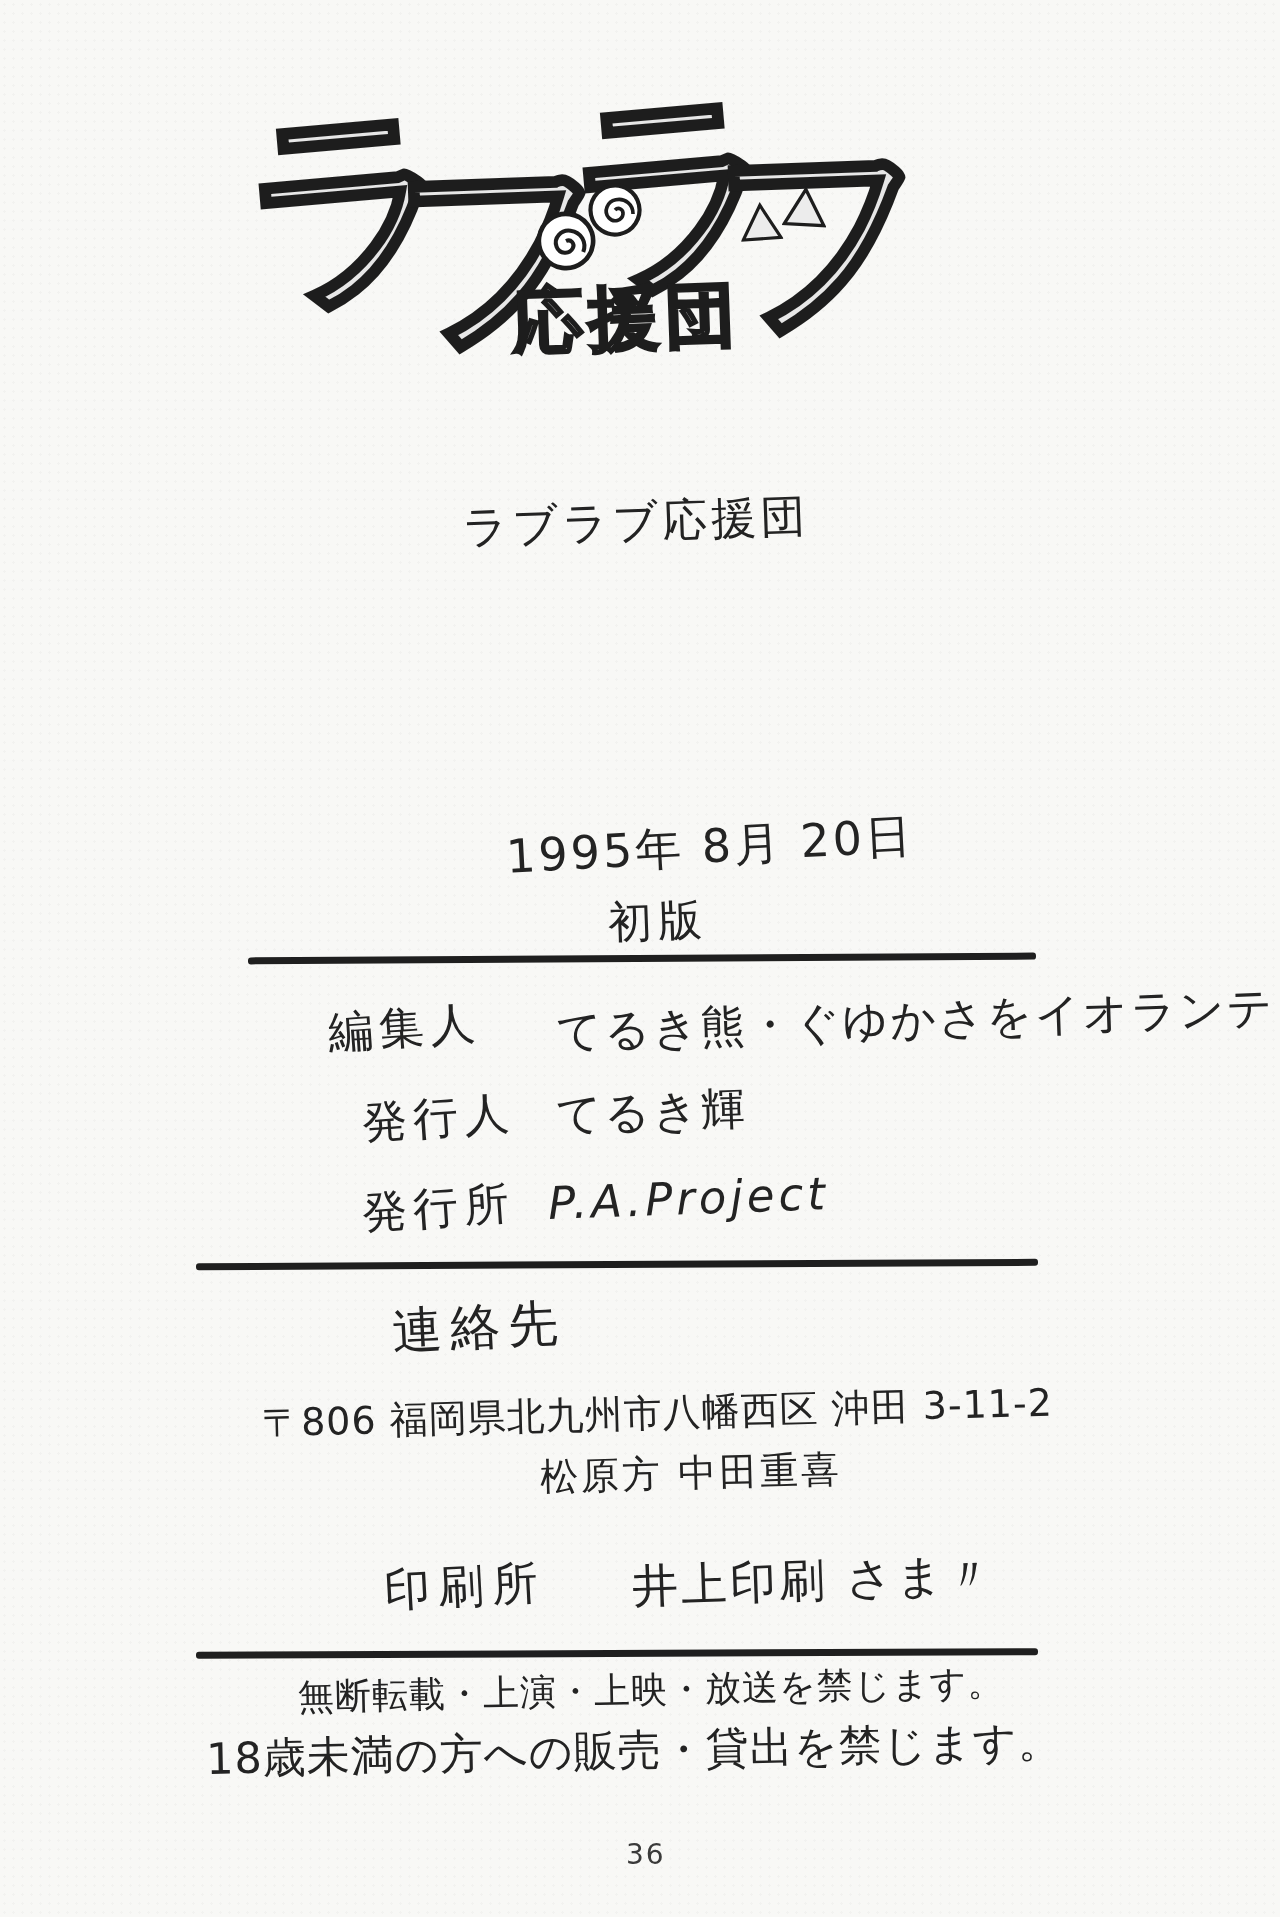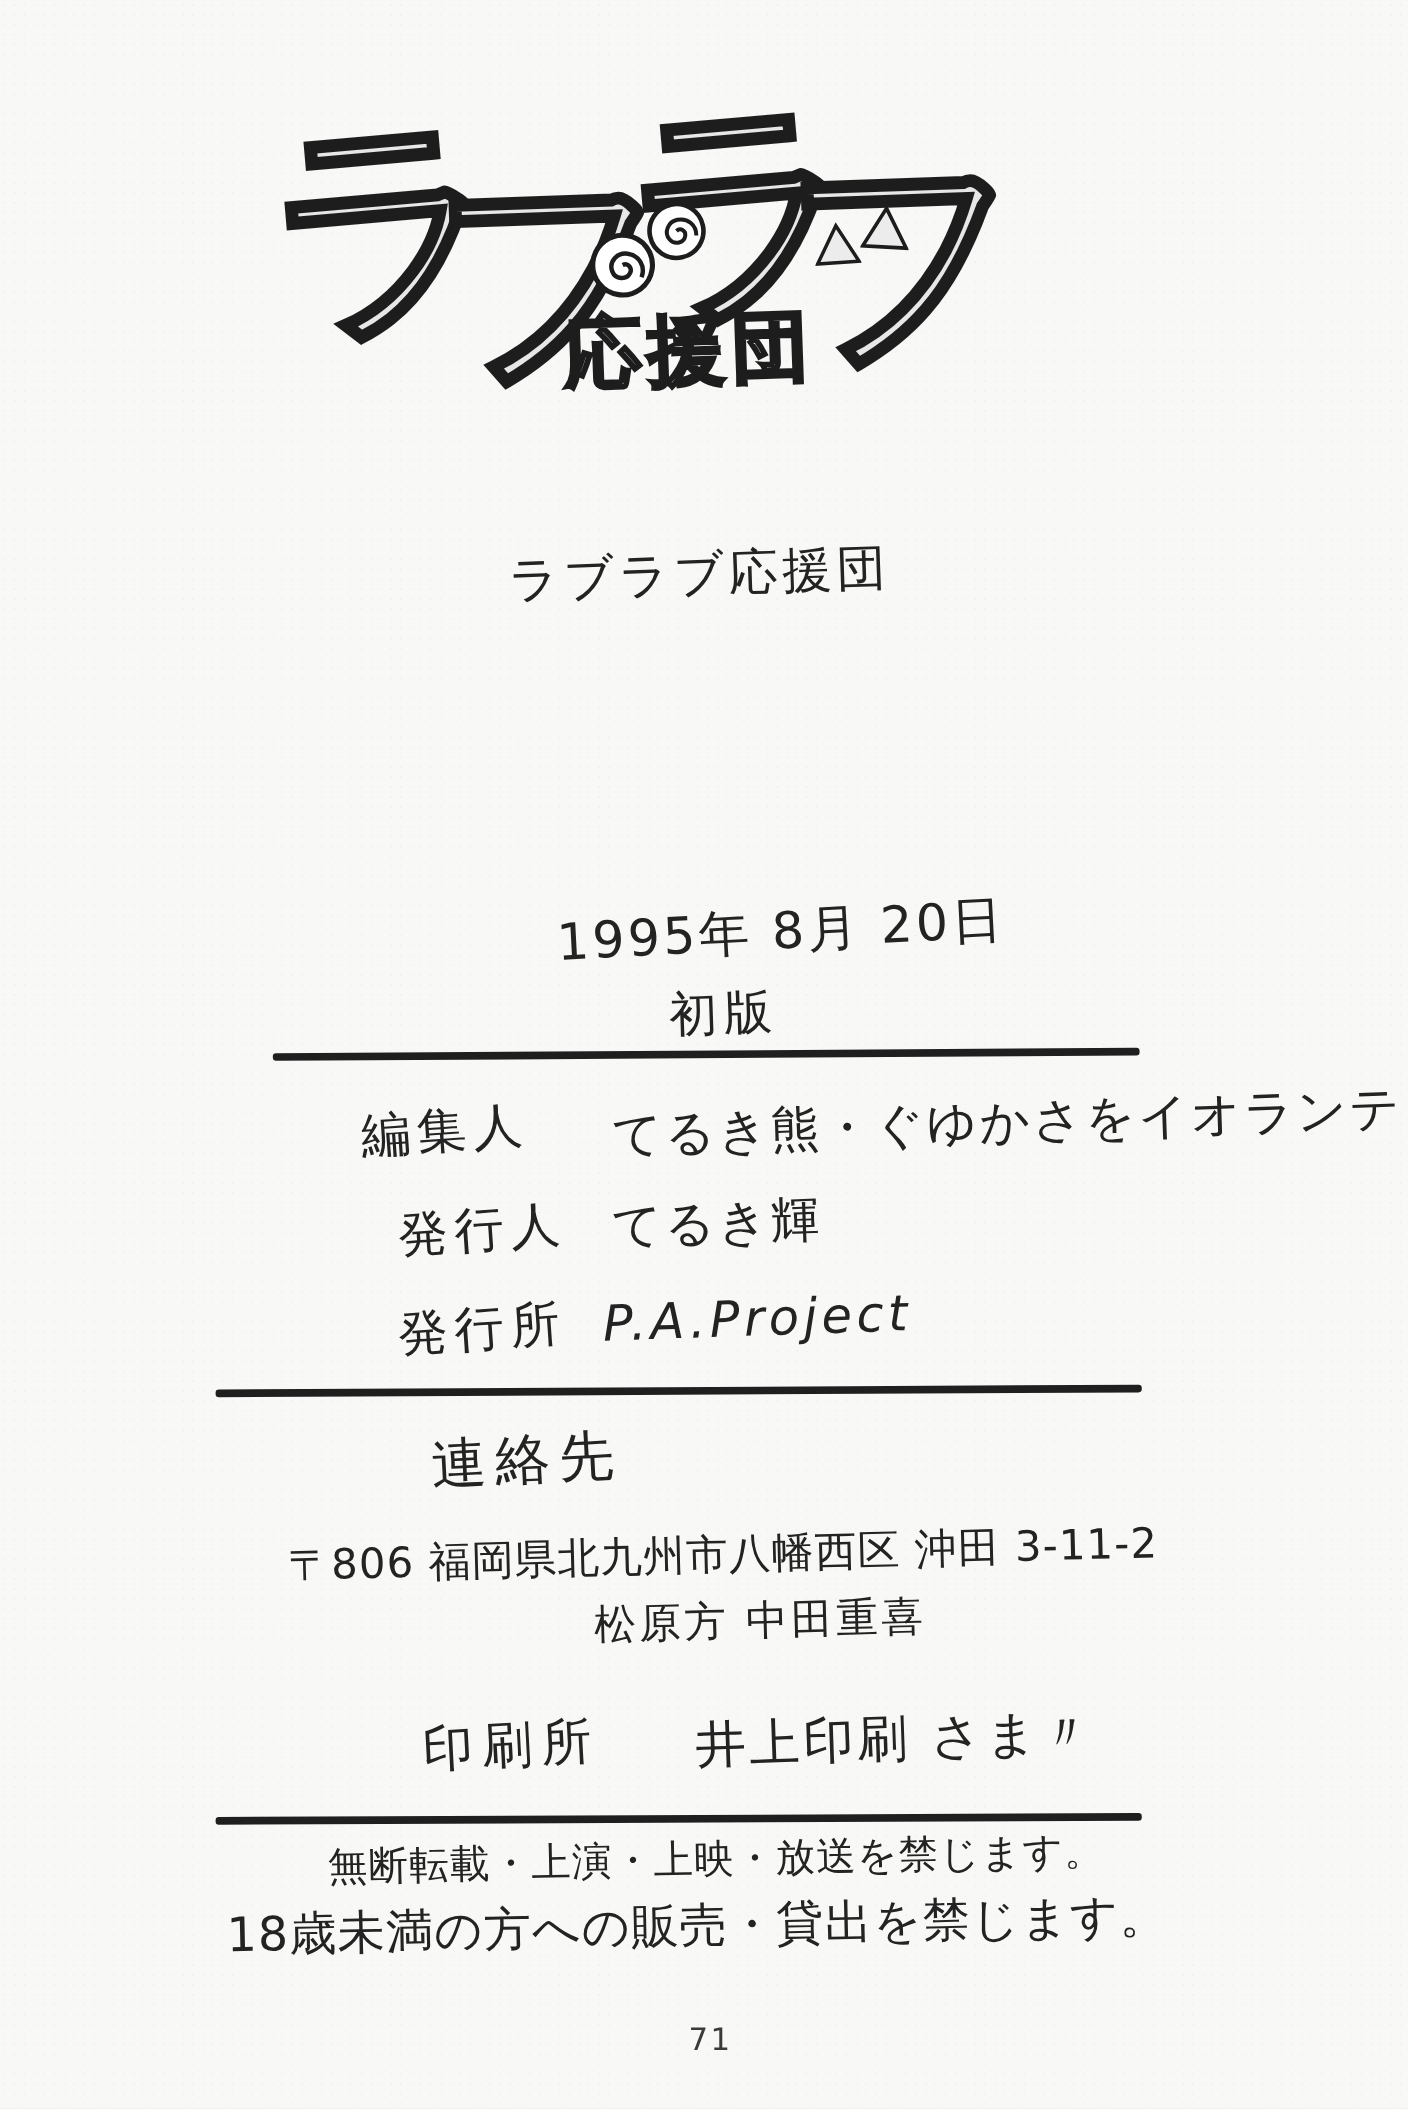--- a/index.html
+++ b/index.html
@@ -141,15 +141,15 @@
   <div class="hand address-2">松原方 中田重喜</div>
 
   <div class="hand printer-label">印刷所</div>
   <div class="hand printer-value">井上印刷 さま〃</div>
 
   <div class="rule rule-3"></div>
 
   <div class="hand notice-1">無断転載・上演・上映・放送を禁じます。</div>
   <div class="hand notice-2">18歳未満の方への販売・貸出を禁じます。</div>
 
-  <div class="hand page-number">71</div>
+  <div class="hand page-number">36</div>
 
 </div>
 
 </body></html>

